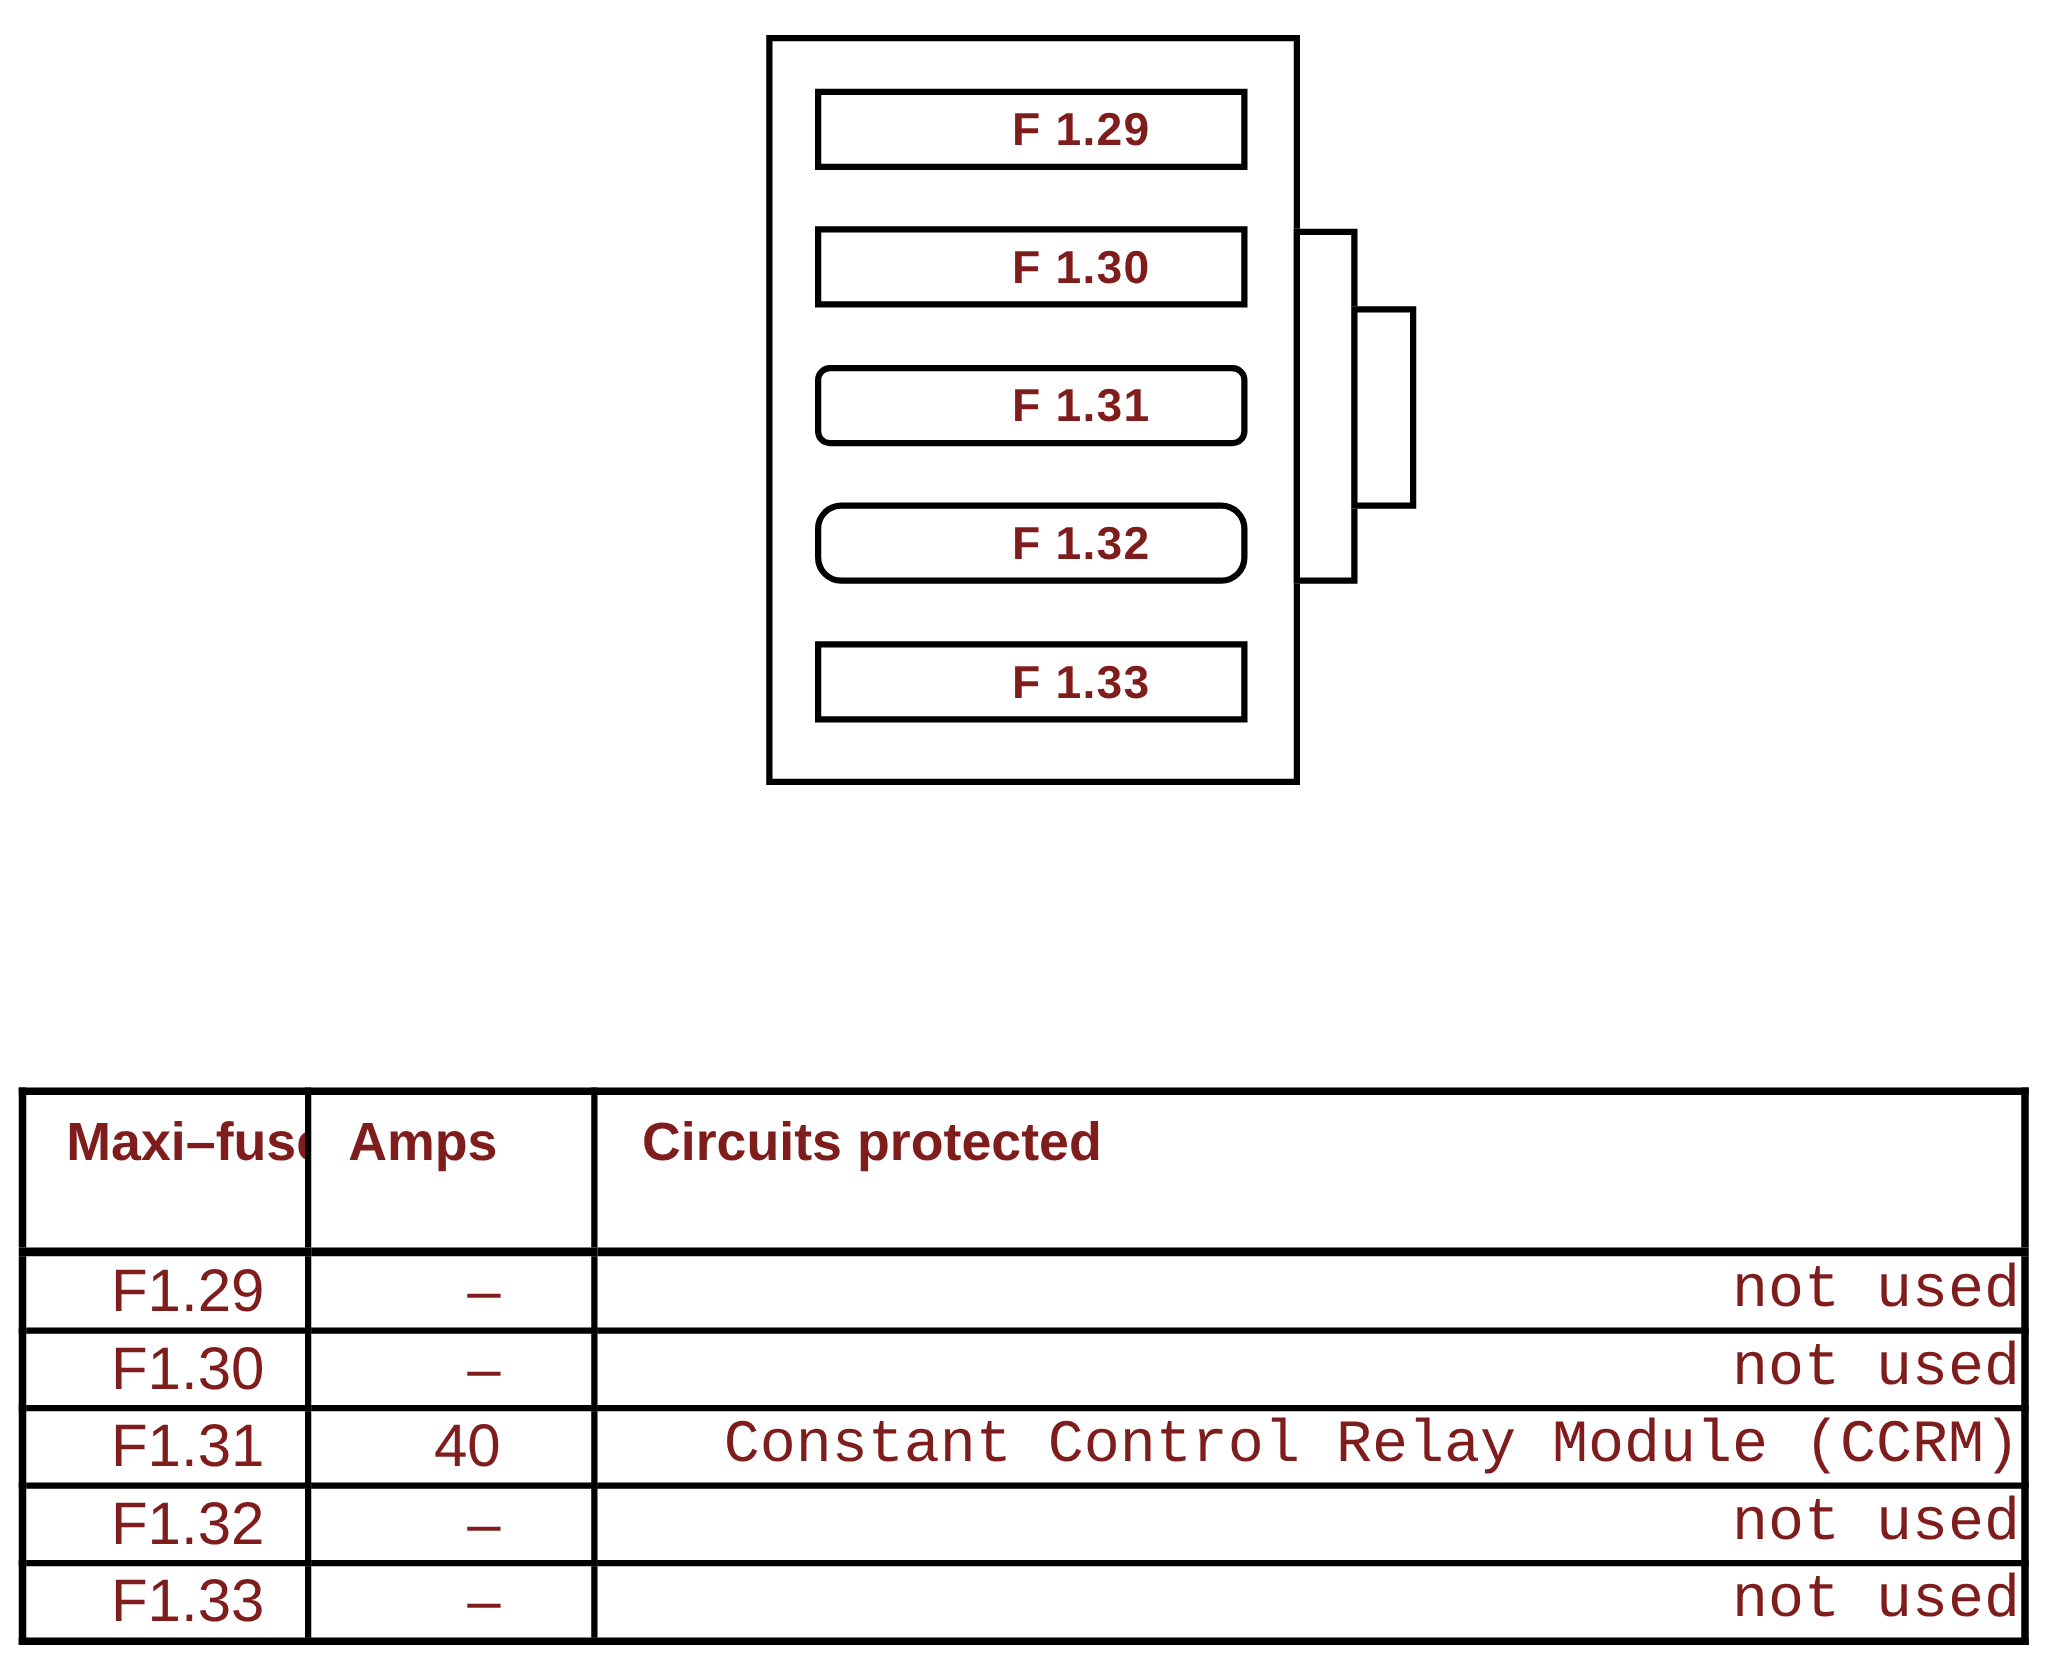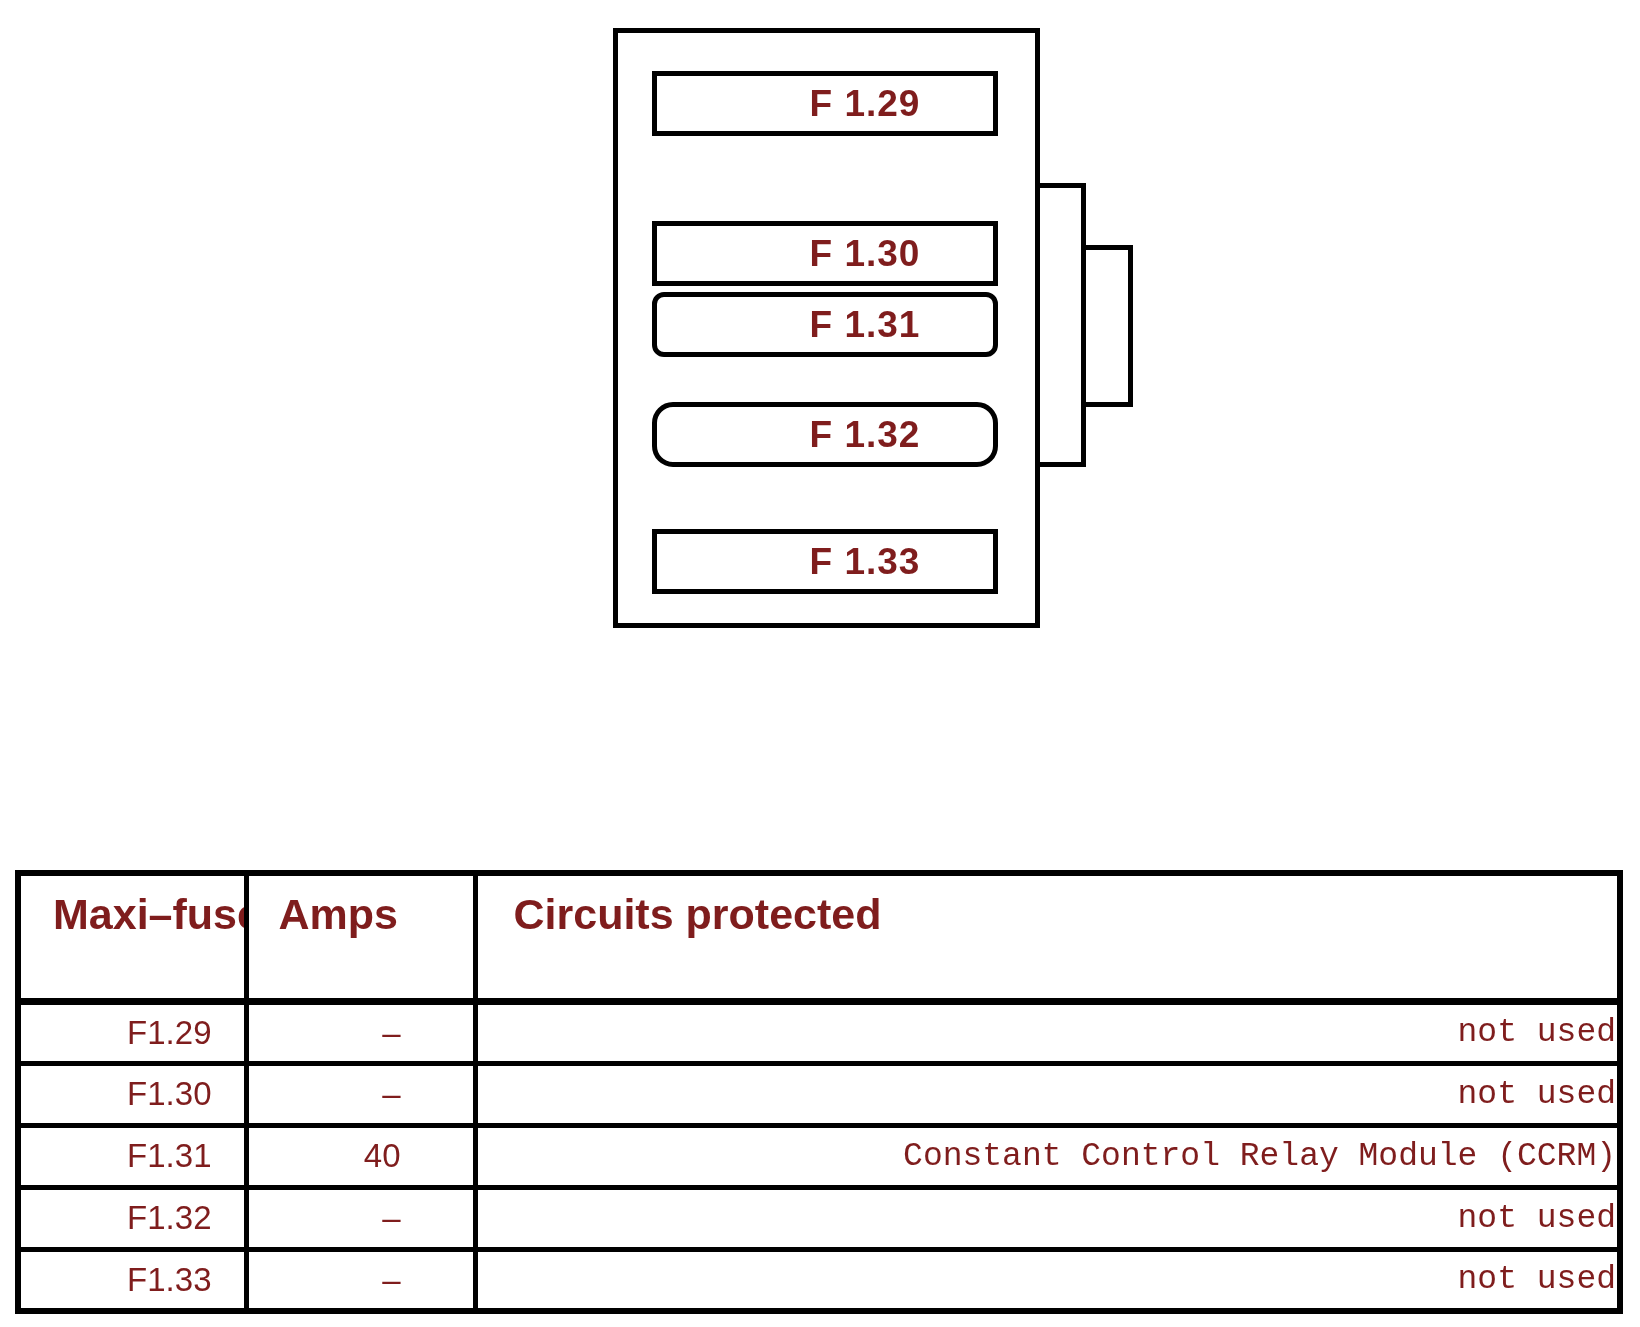--- a/index.html
+++ b/index.html
@@ -39,24 +39,24 @@
     display: flex;
     align-items: center;
     justify-content: center;
     padding-left: 80px; 
     font-size: 37px;
     font-weight: bold;
     letter-spacing: 1px;
     white-space: nowrap;
   }
   .fuse-1 { top: 71px; }
-  .fuse-2 { top: 181px; margin-top: 40px; }
+  .fuse-2 { top: 181px; }
   .fuse-3 { top: 292px; border-radius: 12px; }
   .fuse-4 { top: 402px; border-radius: 21px; }
-  .fuse-5 { top: 513px; margin-top: 16px; }
+  .fuse-5 { top: 513px; }
 
   .tab-outer {
     position: absolute;
     left: 1035px;
     top: 183px;
     width: 51px;
     height: 284px;
     border: 5px solid #000000;
     box-sizing: border-box;
     background: #ffffff;
@@ -102,21 +102,21 @@
     font-size: 43px;
     font-weight: bold;
     text-align: left;
   }
   th.h-fuse { padding-left: 32px; }
   th.h-amps { padding-left: 30px; }
   th.h-circ { padding-left: 36px; }
 
   tr.data-row { height: 62px; }
   tr.data-row td {
-    font-size: 33px;
+    font-size: 48px;
     font-weight: normal;
     vertical-align: middle;
   }
   td.d-fuse { text-align: right; padding-right: 32px; }
   td.d-amps { text-align: right; padding-right: 72px; }
   td.d-circ { text-align: right;  padding-left: 28px; font-family: Liberation Mono, monospace; }
 </style>
 </head>
 <body>
 

